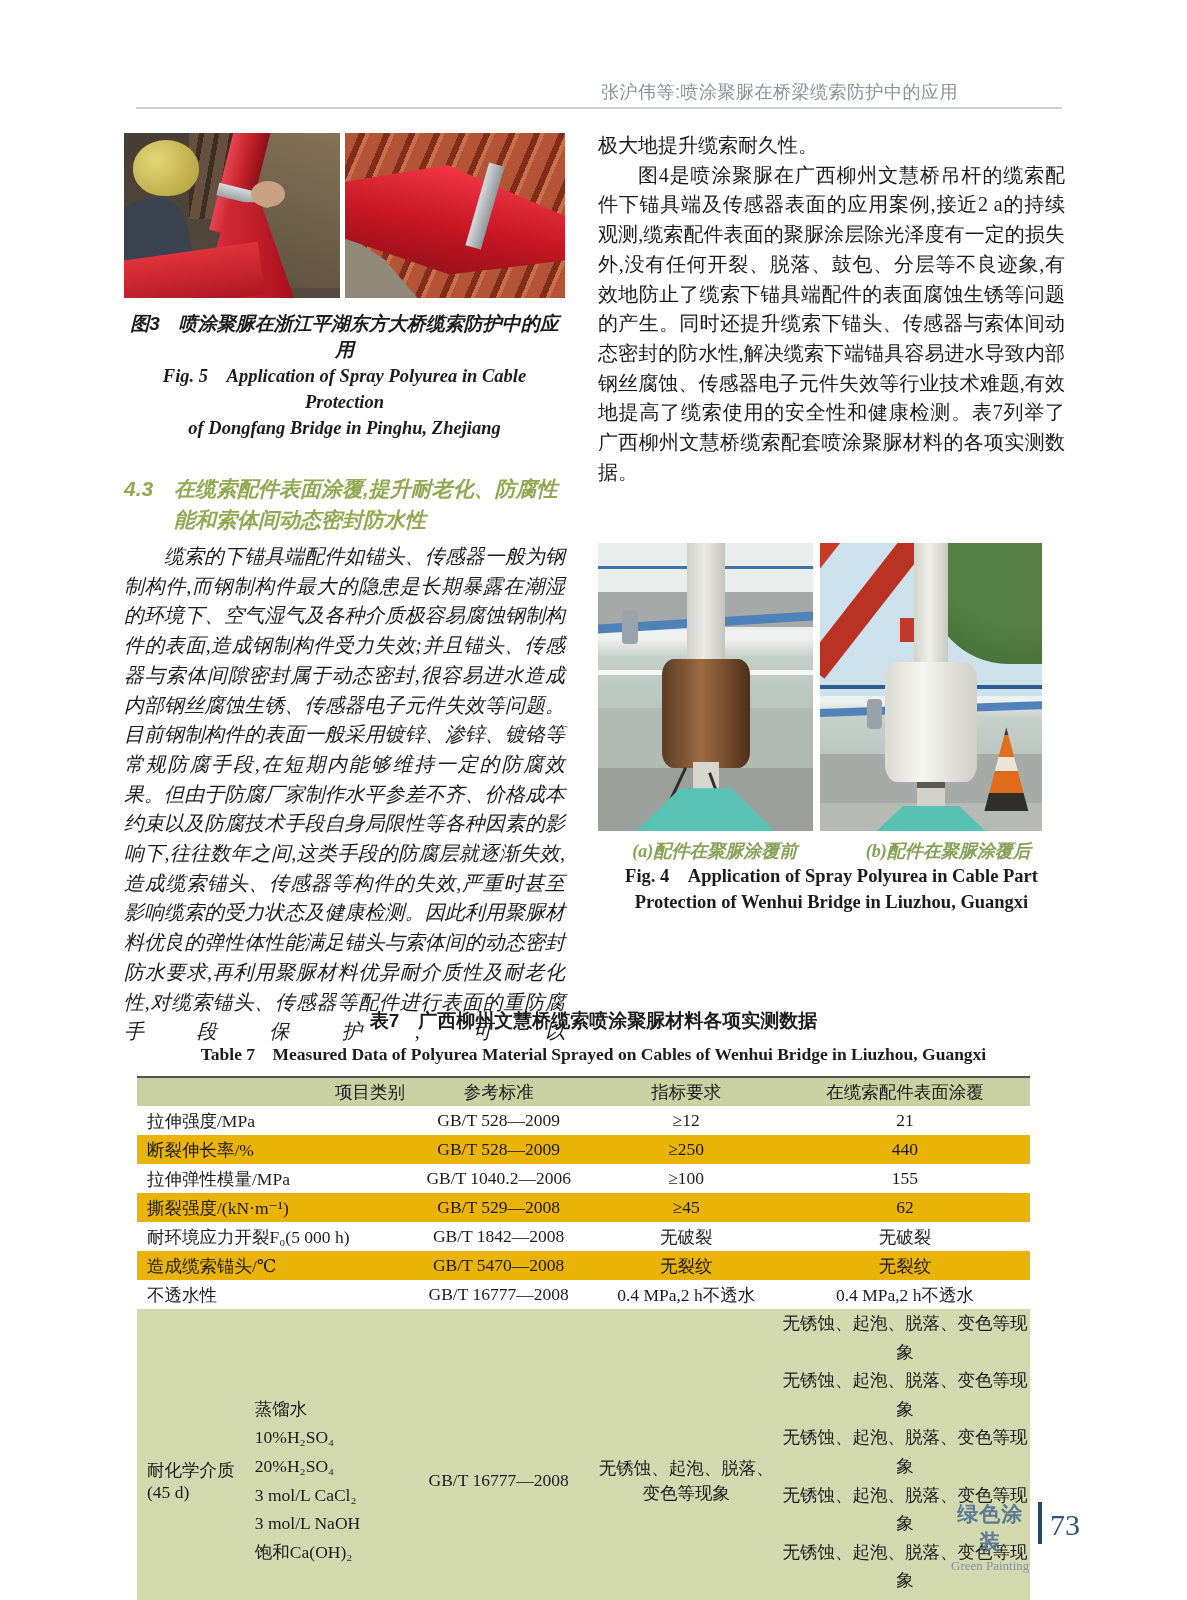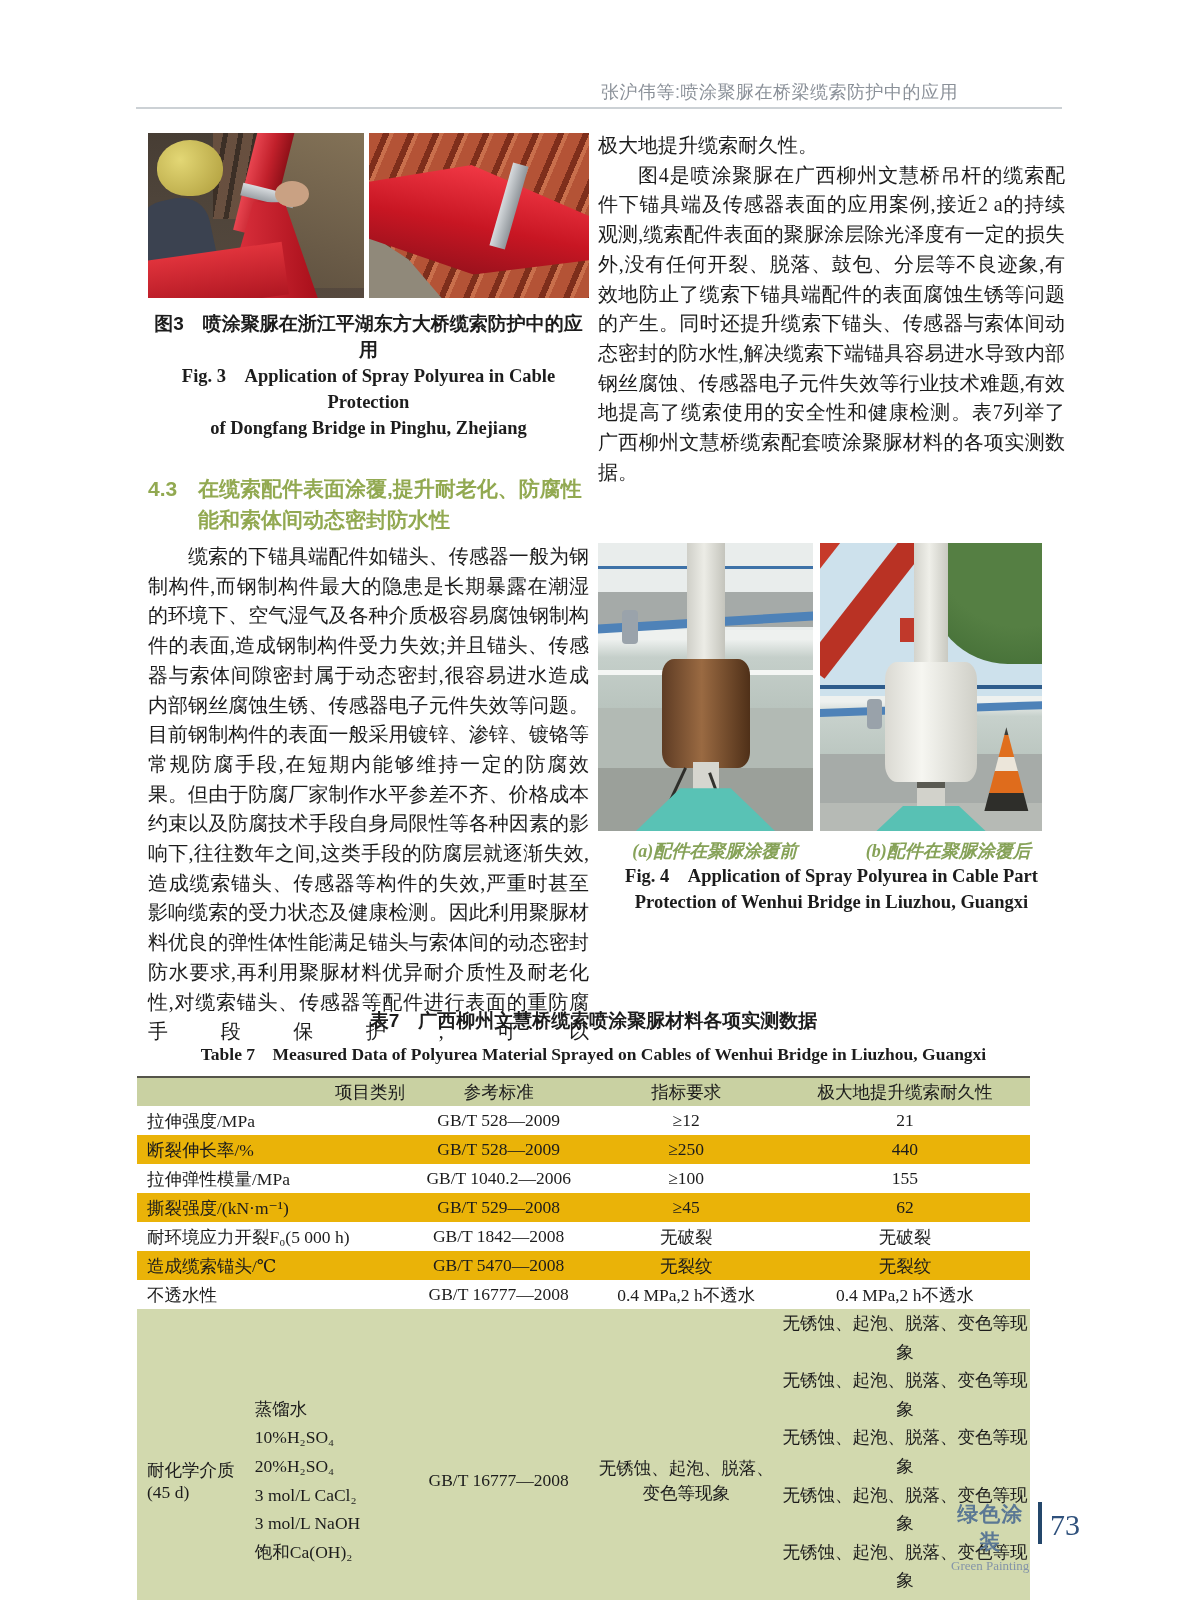--- a/index.html
+++ b/index.html
@@ -3,21 +3,21 @@
 <meta charset="utf-8">
 <style>
   html,body{margin:0;padding:0;background:#ffffff;}
   .page{position:relative;width:1080px;height:1600px;background:#ffffff;overflow:hidden;
         font-family:"Liberation Serif","DejaVu Serif",serif;color:#1c1c1c;}
   
   .running-title{position:absolute;top:80px;right:122px;font-family:"Liberation Sans","DejaVu Sans",sans-serif;
         font-size:18px;color:#8b9199;letter-spacing:.5px;}
   .header-rule{position:absolute;top:107px;left:136px;width:926px;height:2px;background:#ccd1d5;}
   
-  .col-left{position:absolute;left:148px;top:133px;width:441px;}
+  .col-left{position:absolute;left:124px;top:133px;width:441px;font-style:italic;}
   .col-right{position:absolute;left:598px;top:131px;width:467px;}
   .body-par{font-size:20px;line-height:29.7px;text-align:justify;margin:0;}
   .indent{text-indent:2em;}
   .justify-last{text-align-last:justify;}
   
   .sec-heading{position:relative;margin-top:32px;padding-left:50px;
         font-family:"Liberation Sans","DejaVu Sans",sans-serif;font-weight:bold;
         font-size:21px;line-height:31px;color:#92a951;}
   .sec-num{position:absolute;left:0;top:0;}
   
@@ -130,21 +130,21 @@
         <div class="f3a-hand"></div>
       </div>
       <div class="photo ph-f3b">
         <div class="f3b-soil"></div>
         <div class="f3b-cone"></div>
         <div class="f3b-band"></div>
       </div>
     </div>
 
     <div class="cap-zh">图3　喷涂聚脲在浙江平湖东方大桥缆索防护中的应用</div>
-    <div class="cap-en">Fig. 3　Application of Spray Polyurea in Cable Protection</div>
+    <div class="cap-en">Fig. 5　Application of Spray Polyurea in Cable Protection</div>
     <div class="cap-en">of Dongfang Bridge in Pinghu, Zhejiang</div>
 
     <div class="sec-heading">
       <span class="sec-num">4.3</span>
       <span>在缆索配件表面涂覆,提升耐老化、防腐性能和索体间动态密封防水性</span>
     </div>
 
     <p class="body-par indent justify-last" style="margin-top:7px;">缆索的下锚具端配件如锚头、传感器一般为钢制构件,而钢制构件最大的隐患是长期暴露在潮湿的环境下、空气湿气及各种介质极容易腐蚀钢制构件的表面,造成钢制构件受力失效;并且锚头、传感器与索体间隙密封属于动态密封,很容易进水造成内部钢丝腐蚀生锈、传感器电子元件失效等问题。目前钢制构件的表面一般采用镀锌、渗锌、镀铬等常规防腐手段,在短期内能够维持一定的防腐效果。但由于防腐厂家制作水平参差不齐、价格成本约束以及防腐技术手段自身局限性等各种因素的影响下,往往数年之间,这类手段的防腐层就逐渐失效,造成缆索锚头、传感器等构件的失效,严重时甚至影响缆索的受力状态及健康检测。因此利用聚脲材料优良的弹性体性能满足锚头与索体间的动态密封防水要求,再利用聚脲材料优异耐介质性及耐老化性,对缆索锚头、传感器等配件进行表面的重防腐手段保护,可以</p>
   </div>
 
@@ -199,21 +199,21 @@
 
   <div class="table-block">
     <div class="tbl-title-zh">表7　广西柳州文慧桥缆索喷涂聚脲材料各项实测数据</div>
     <div class="tbl-title-en">Table 7　Measured Data of Polyurea Material Sprayed on Cables of Wenhui Bridge in Liuzhou, Guangxi</div>
 
     <div class="dtable">
       <div class="trow header">
         <div class="tc tc1">项目类别</div>
         <div class="tc tc2">参考标准</div>
         <div class="tc tc3">指标要求</div>
-        <div class="tc tc4">极大地提升缆索耐久性</div>
+        <div class="tc tc4">在缆索配件表面涂覆</div>
       </div>
 
       <div class="trow">
         <div class="tc tc1">拉伸强度/MPa</div>
         <div class="tc tc2">GB/T 528—2009</div>
         <div class="tc tc3">≥12</div>
         <div class="tc tc4">21</div>
       </div>
       <div class="trow green">
         <div class="tc tc1">断裂伸长率/%</div>

